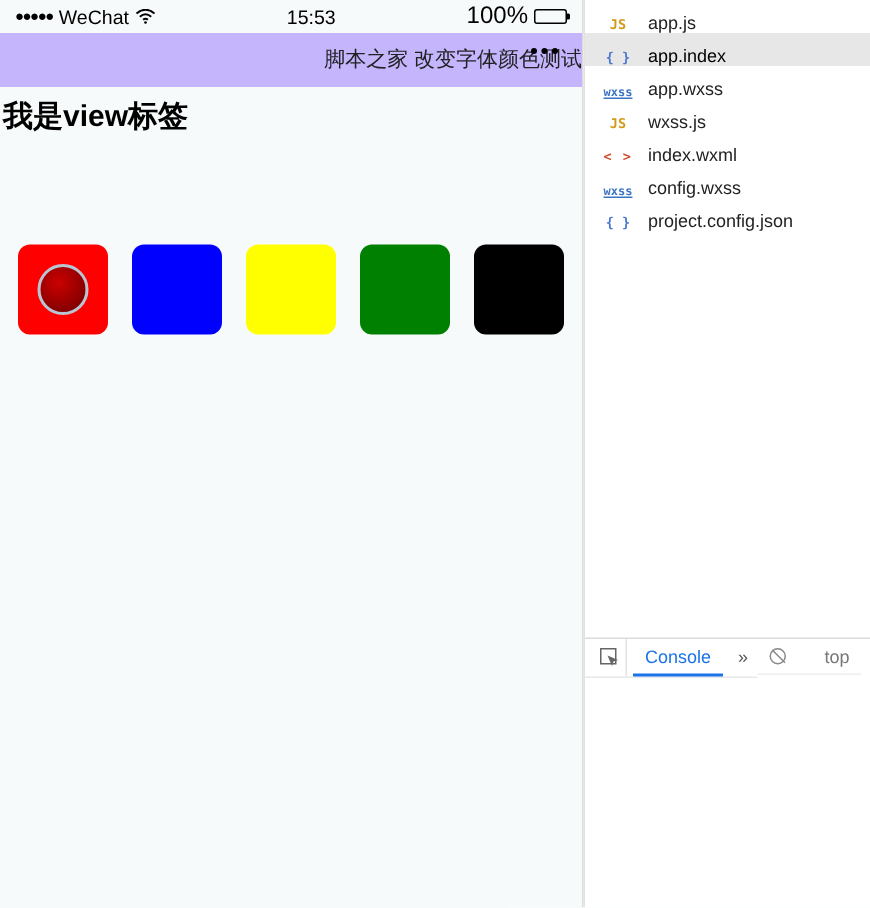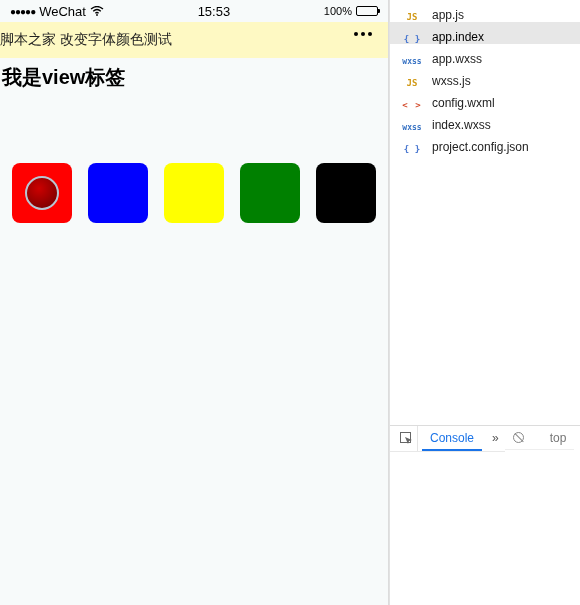--- a/index.html
+++ b/index.html
@@ -26,36 +26,36 @@
       display: flex;
       align-items: center;
       justify-content: space-between;
       padding: 0 10px;
       font-size: 13px;
       color: #000;
       background: #f7fafa;
     }
     .status-left { display: flex; align-items: center; gap: 4px; }
     .dots { letter-spacing: -1px; font-size: 10px; }
-    .status-right { display: flex; align-items: center; gap: 4px; font-size: 11px; }
+    .status-right { display: flex; align-items: center; gap: 4px; font-size: 16px; }
     .battery {
       width: 22px; height: 10px; border: 1px solid #000; border-radius: 2px;
       position: relative; display: inline-block;
     }
     .battery::after { content:""; position:absolute; right:-3px; top:2px; width:2px; height:4px; background:#000; border-radius:0 1px 1px 0;}
     .battery-fill { background:#000; height:100%; width:100%; }
     .nav-bar {
       height: 36px;
       display: flex;
       align-items: center;
-      justify-content: flex-start;
+      justify-content: flex-end;
       position: relative;
       font-size: 14px;
       color: #222;
-      background: #fef9c3;
+      background: #c4b5fd;
     }
     .nav-menu {
       position: absolute; right: 16px; top: 10px;
       display: flex; gap: 3px;
     }
     .nav-menu span { width:4px; height:4px; border-radius:50%; background:#000; display:inline-block;}
     .page {
       flex: 1;
       background: #f7fafa;
       padding: 0;
@@ -106,21 +106,21 @@
       color: #222;
       cursor: pointer;
     }
     .file-item.selected { background: #e7e7e7; color:#000; }
     .ficon {
       width: 24px; text-align: center;
       font-size: 9px; font-weight: bold; font-family: Consolas, monospace;
     }
     .ic-js { color: #d19a18; }
     .ic-json, .ic-config { color: #4a78d0; }
-    .ic-wxss { color: #3a74c4; font-size:8px; }
+    .ic-wxss { color: #3a74c4; font-size:8px;text-decoration:underline; }
     .ic-wxml { color: #d34a2a; letter-spacing:1px; }
     .console-panel {
       height: 180px;
       border-top: 1px solid #dcdcdc;
       display: flex; 
       font-size: 12px;
     }
     .console-tabs {
       height: 26px; border-bottom: 1px solid #e8e8e8;
       display: flex; align-items: stretch; padding-left: 6px; gap: 4px;
@@ -206,25 +206,25 @@
     <div class="file-item">
       <span class="ficon ic-wxss">wxss</span>
       <span>app.wxss</span>
     </div>
     <div class="file-item">
       <span class="ficon ic-js">JS</span>
       <span>wxss.js</span>
     </div>
     <div class="file-item">
       <span class="ficon ic-wxml">&lt; &gt;</span>
-      <span>config.wxml</span>
+      <span>index.wxml</span>
     </div>
     <div class="file-item">
       <span class="ficon ic-wxss">wxss</span>
-      <span>index.wxss</span>
+      <span>config.wxss</span>
     </div>
     <div class="file-item">
       <span class="ficon ic-config">{ }</span>
       <span>project.config.json</span>
     </div>
   </div>
 
   <div class="console-panel">
     <div class="console-tabs">
       <div class="ctab-icon">

